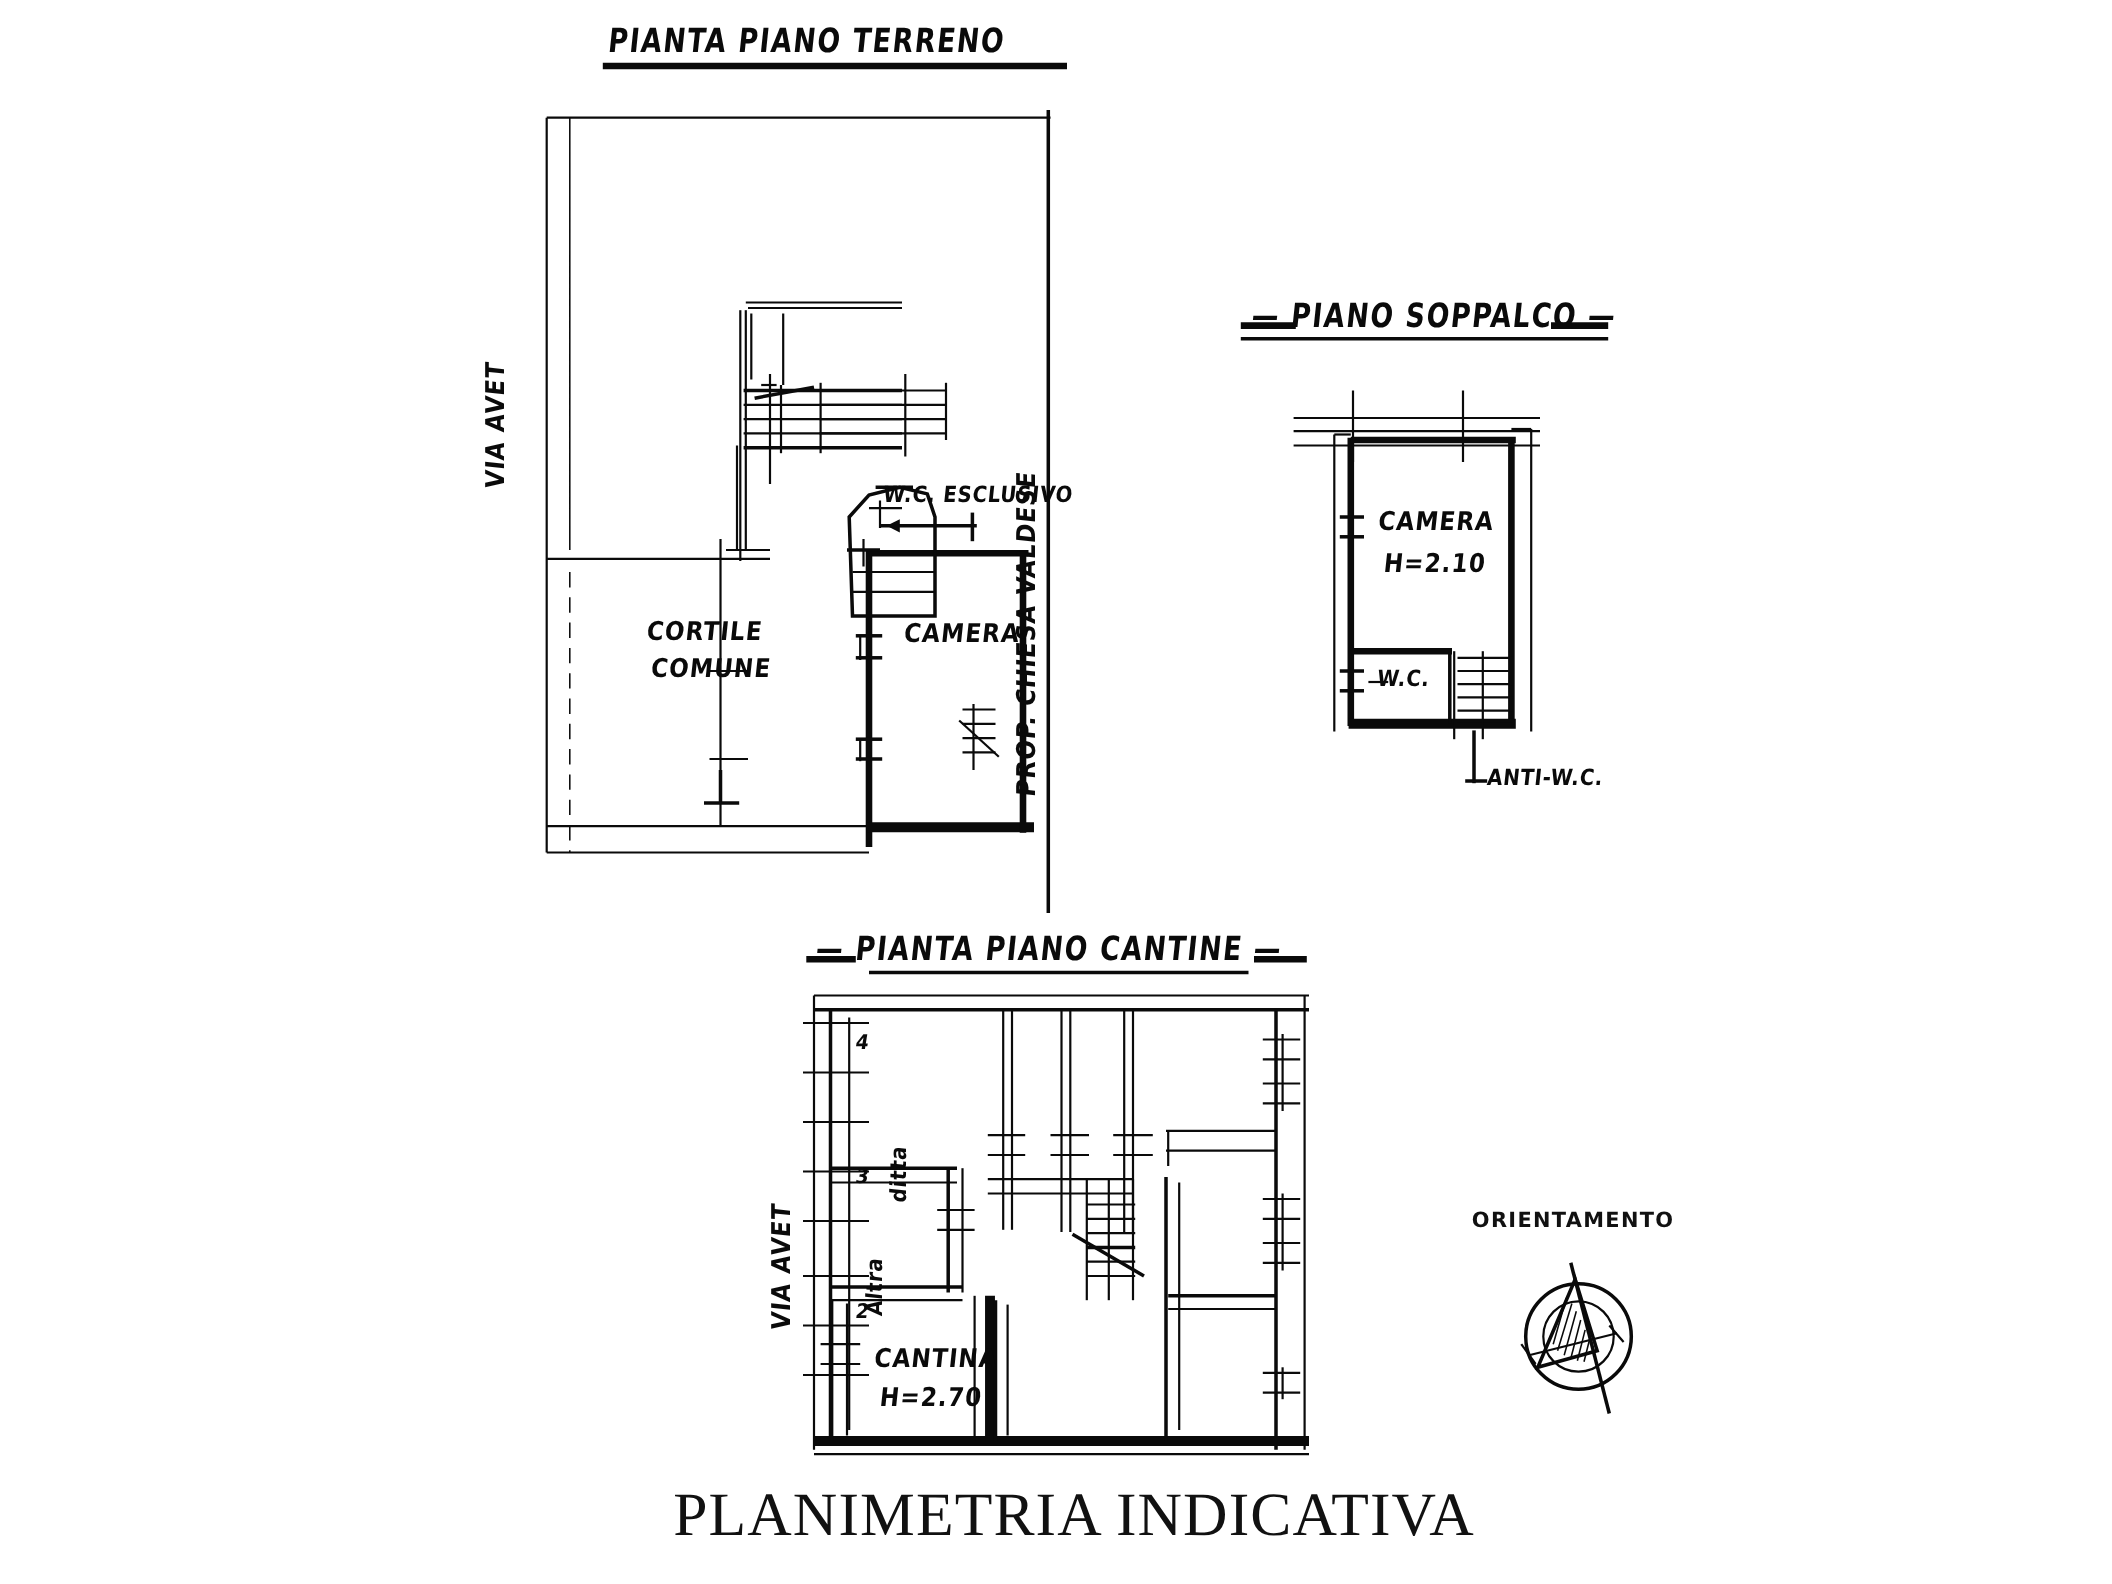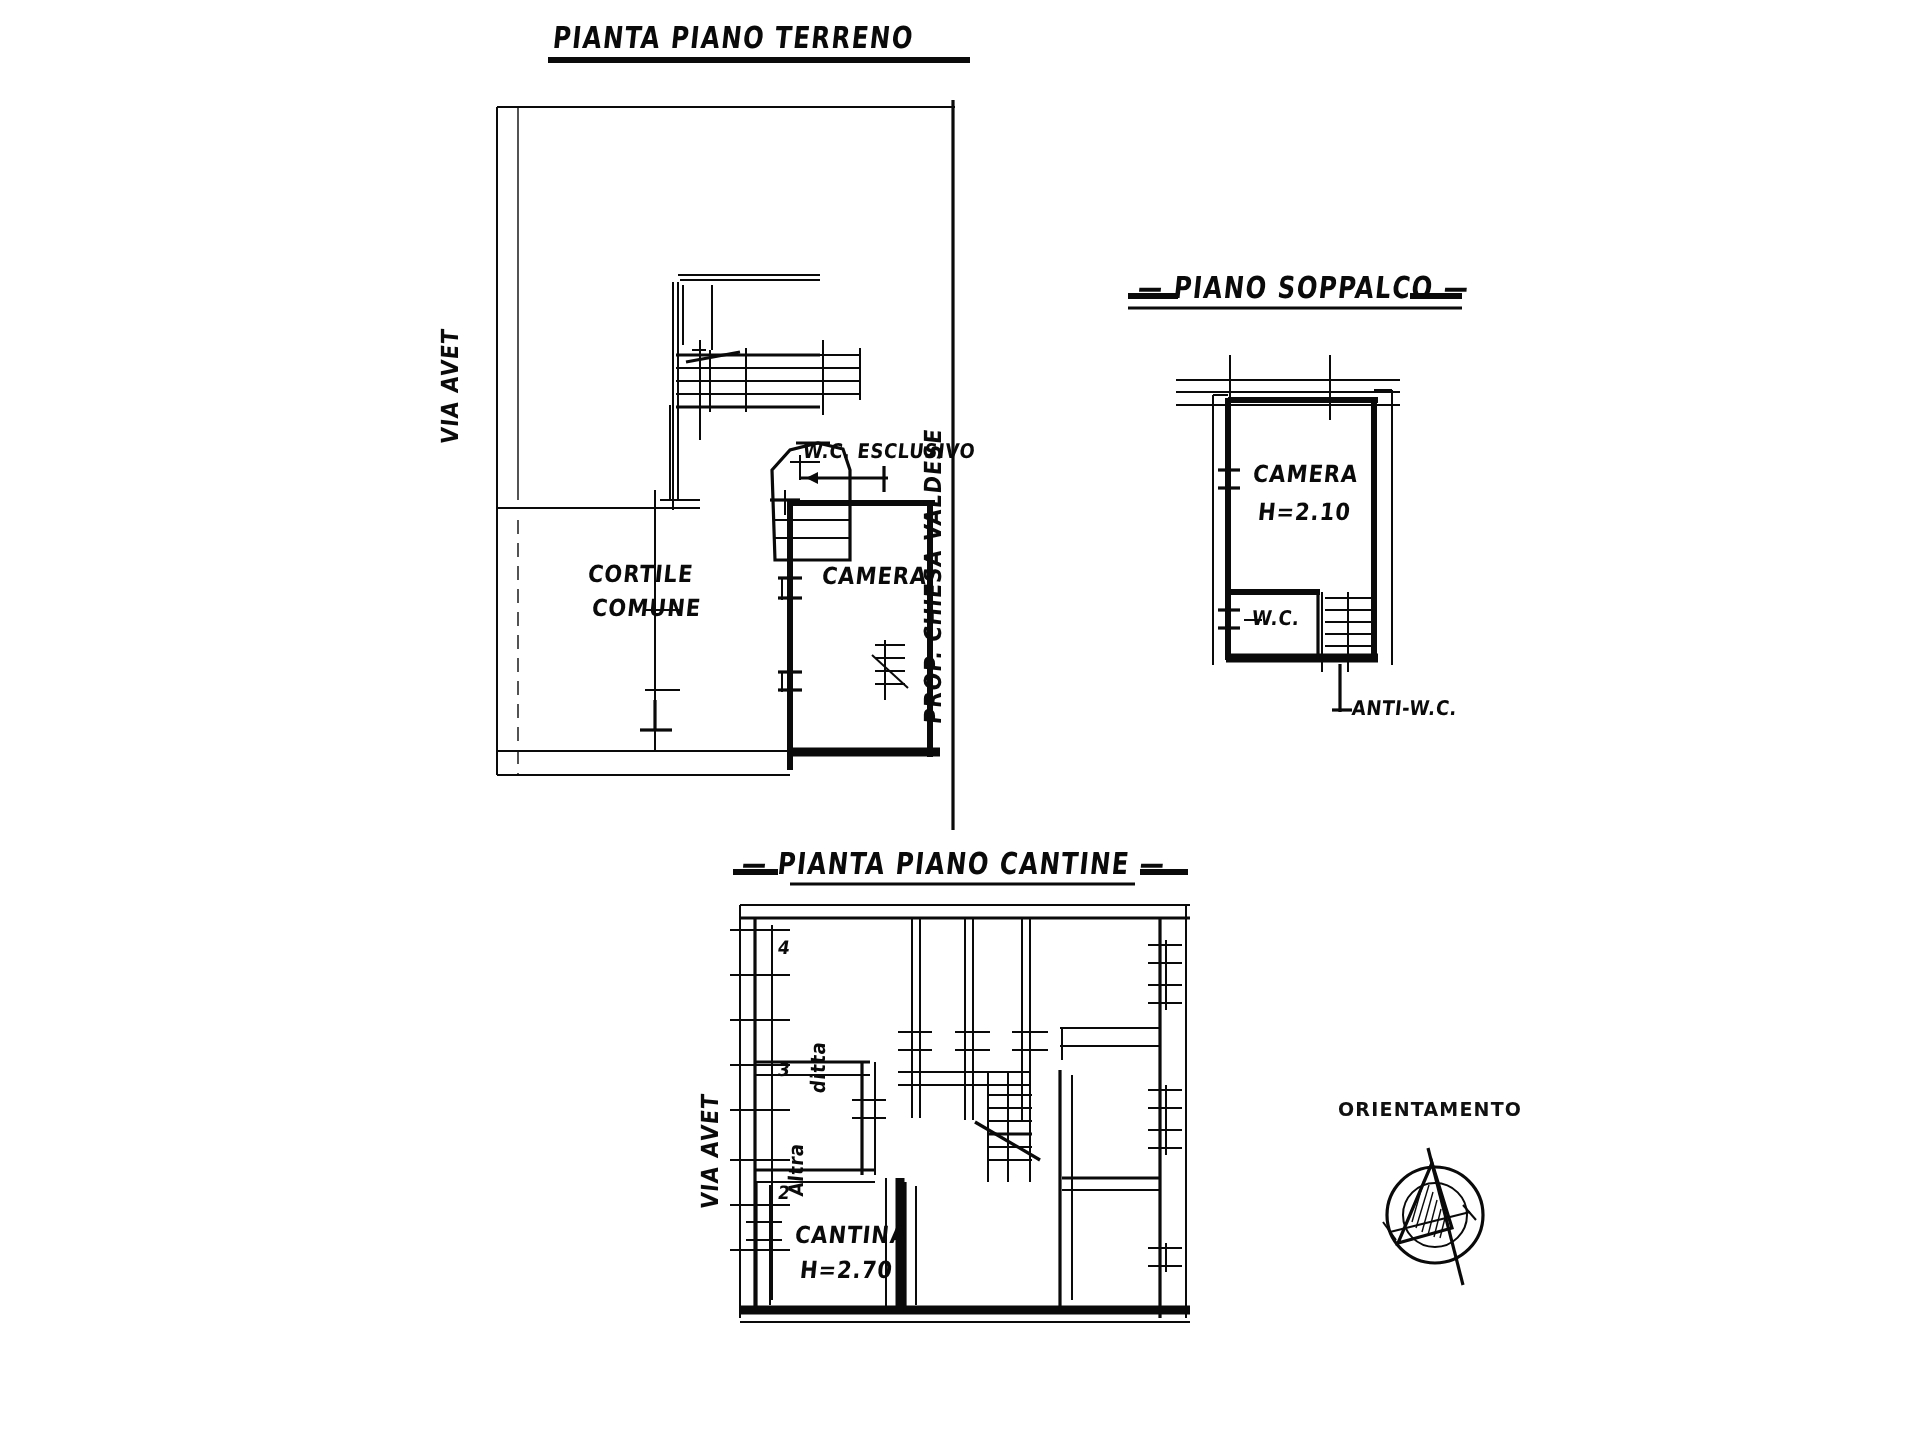--- a/index.html
+++ b/index.html
@@ -464,14 +464,15 @@
 
   <div class="hand hand-room" style="left:795px; top:1223px;">
     <span class="skew">CANTINA</span>
   </div>
   <div class="hand hand-room" style="left:800px; top:1258px;">
     <span class="skew">H=2.70</span>
   </div>
 
   <div class="orient-label" style="left:1338px; top:1098px;">ORIENTAMENTO</div>
 
+  <div class="caption" style="left:612px; top:1345px;">PLANIMETRIA INDICATIVA</div>
 
 </div>
 
 </body></html>

